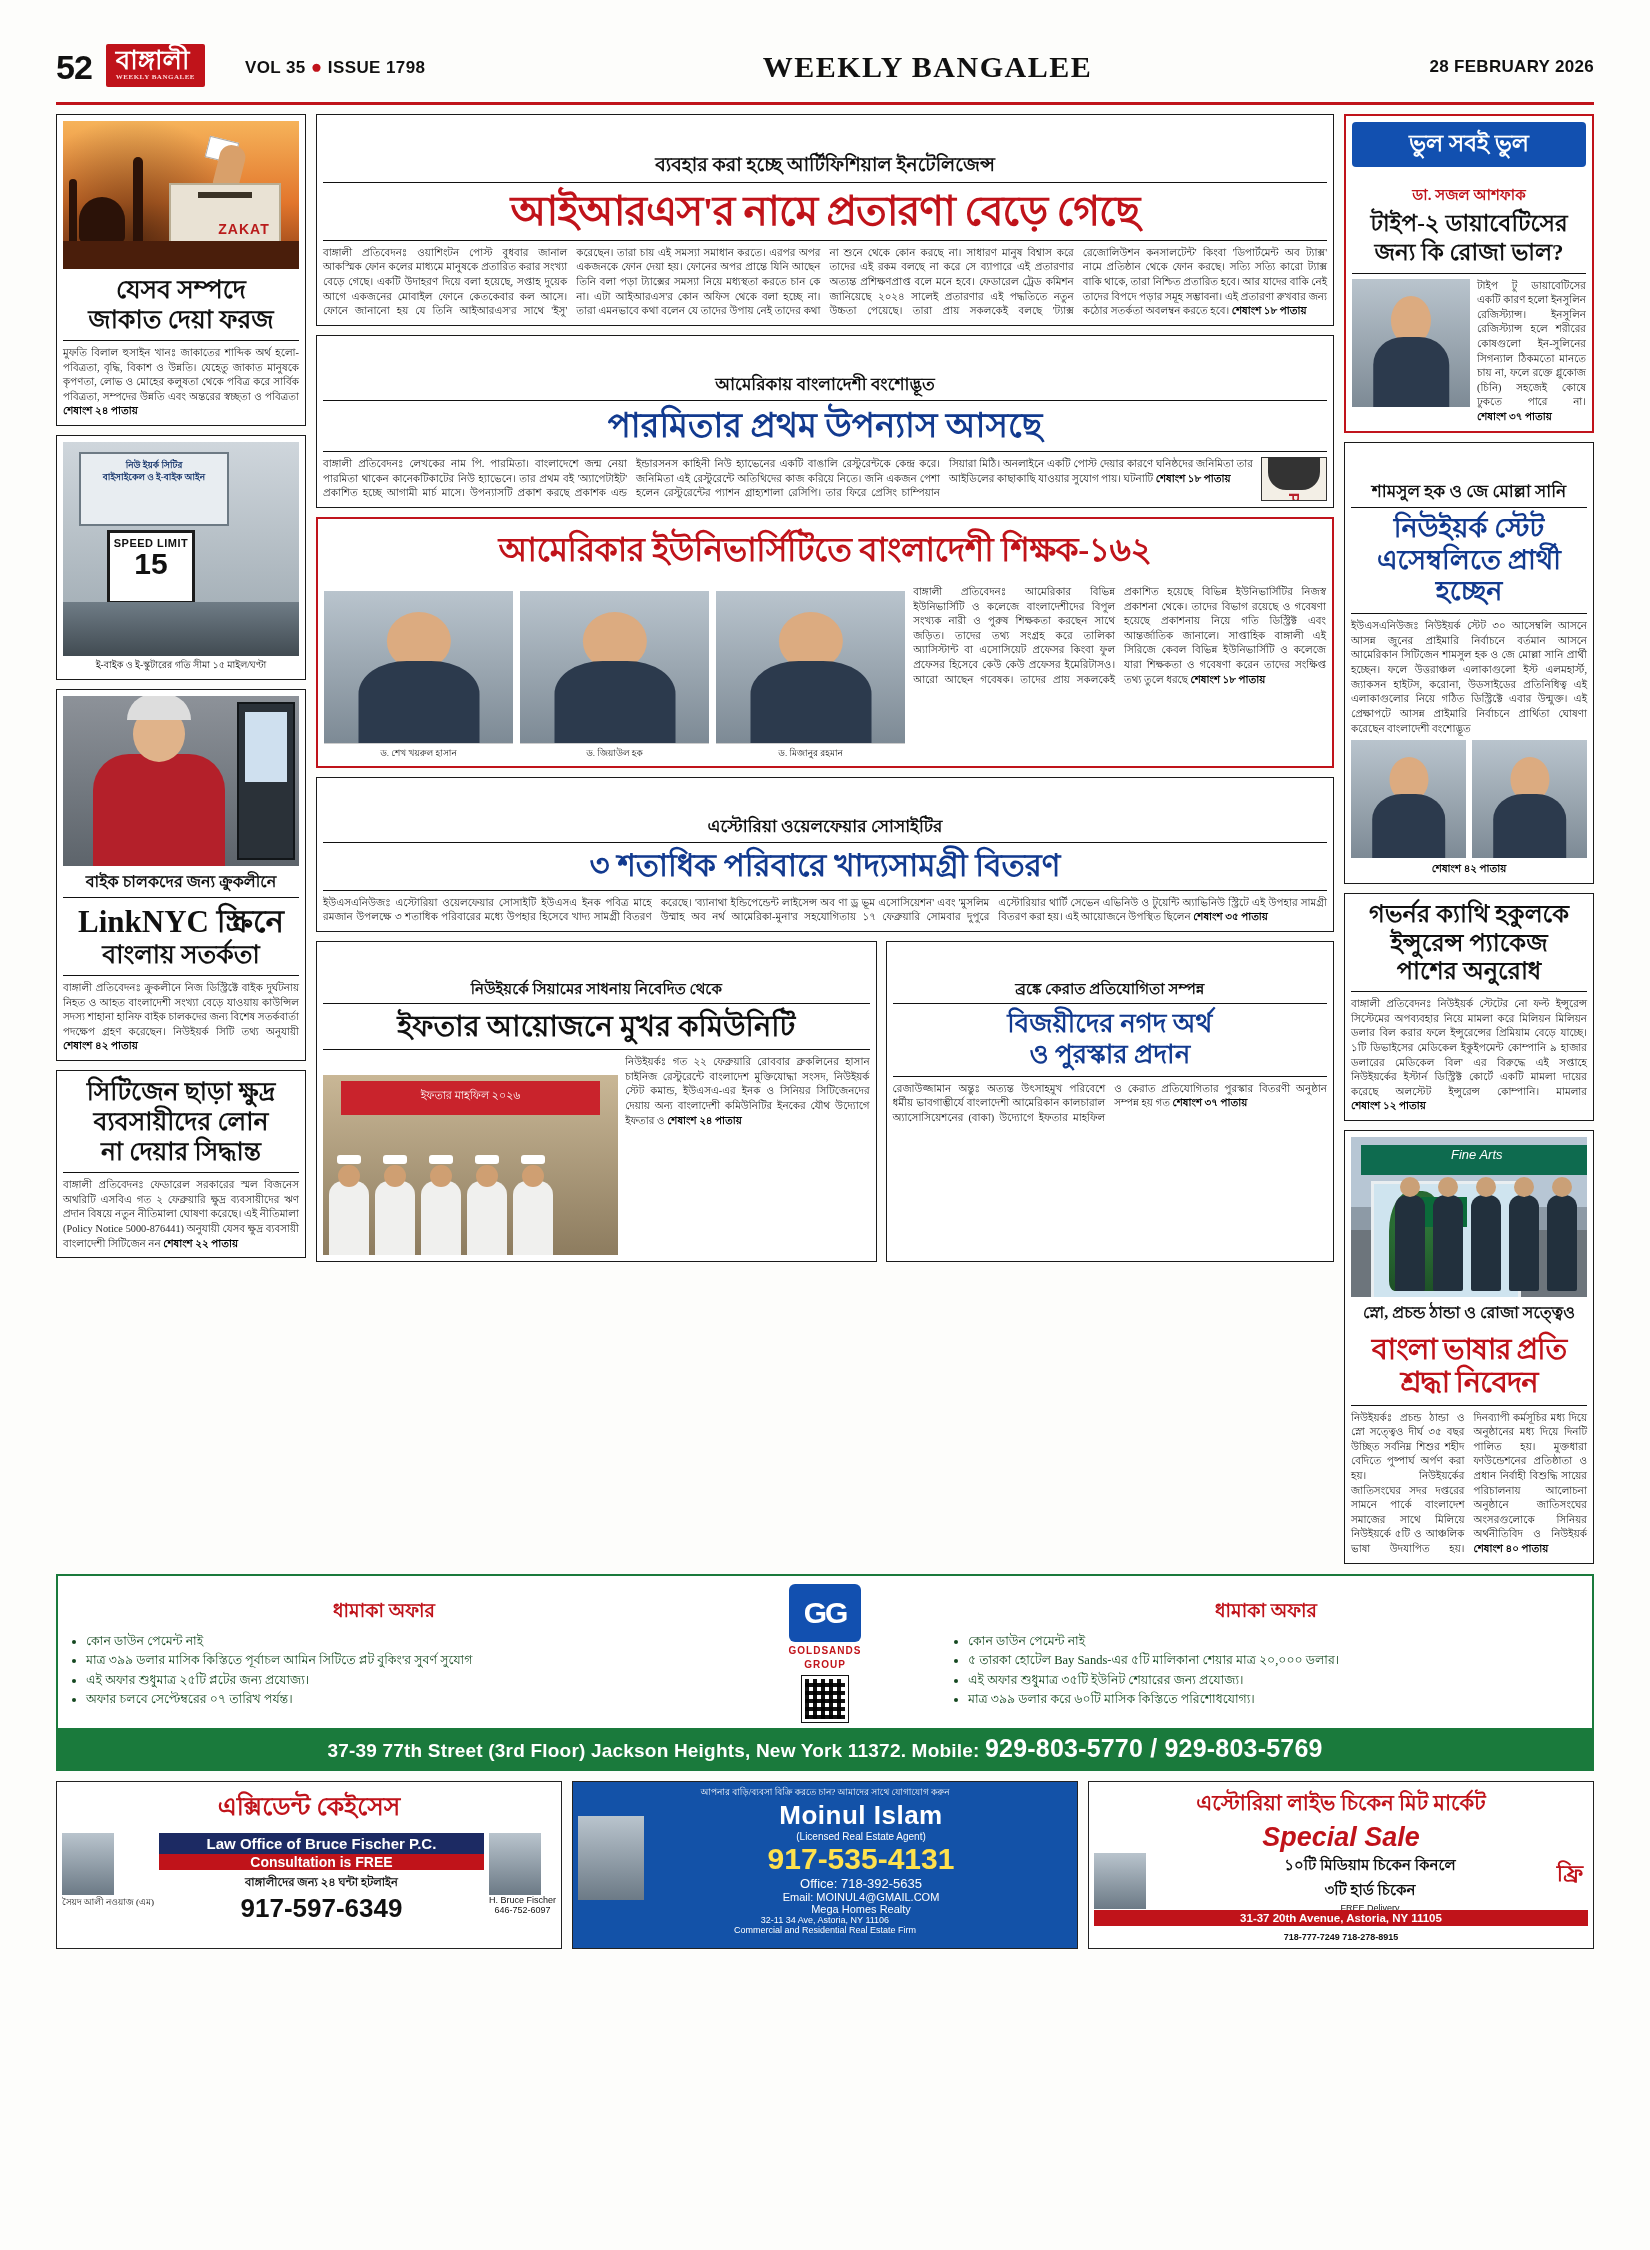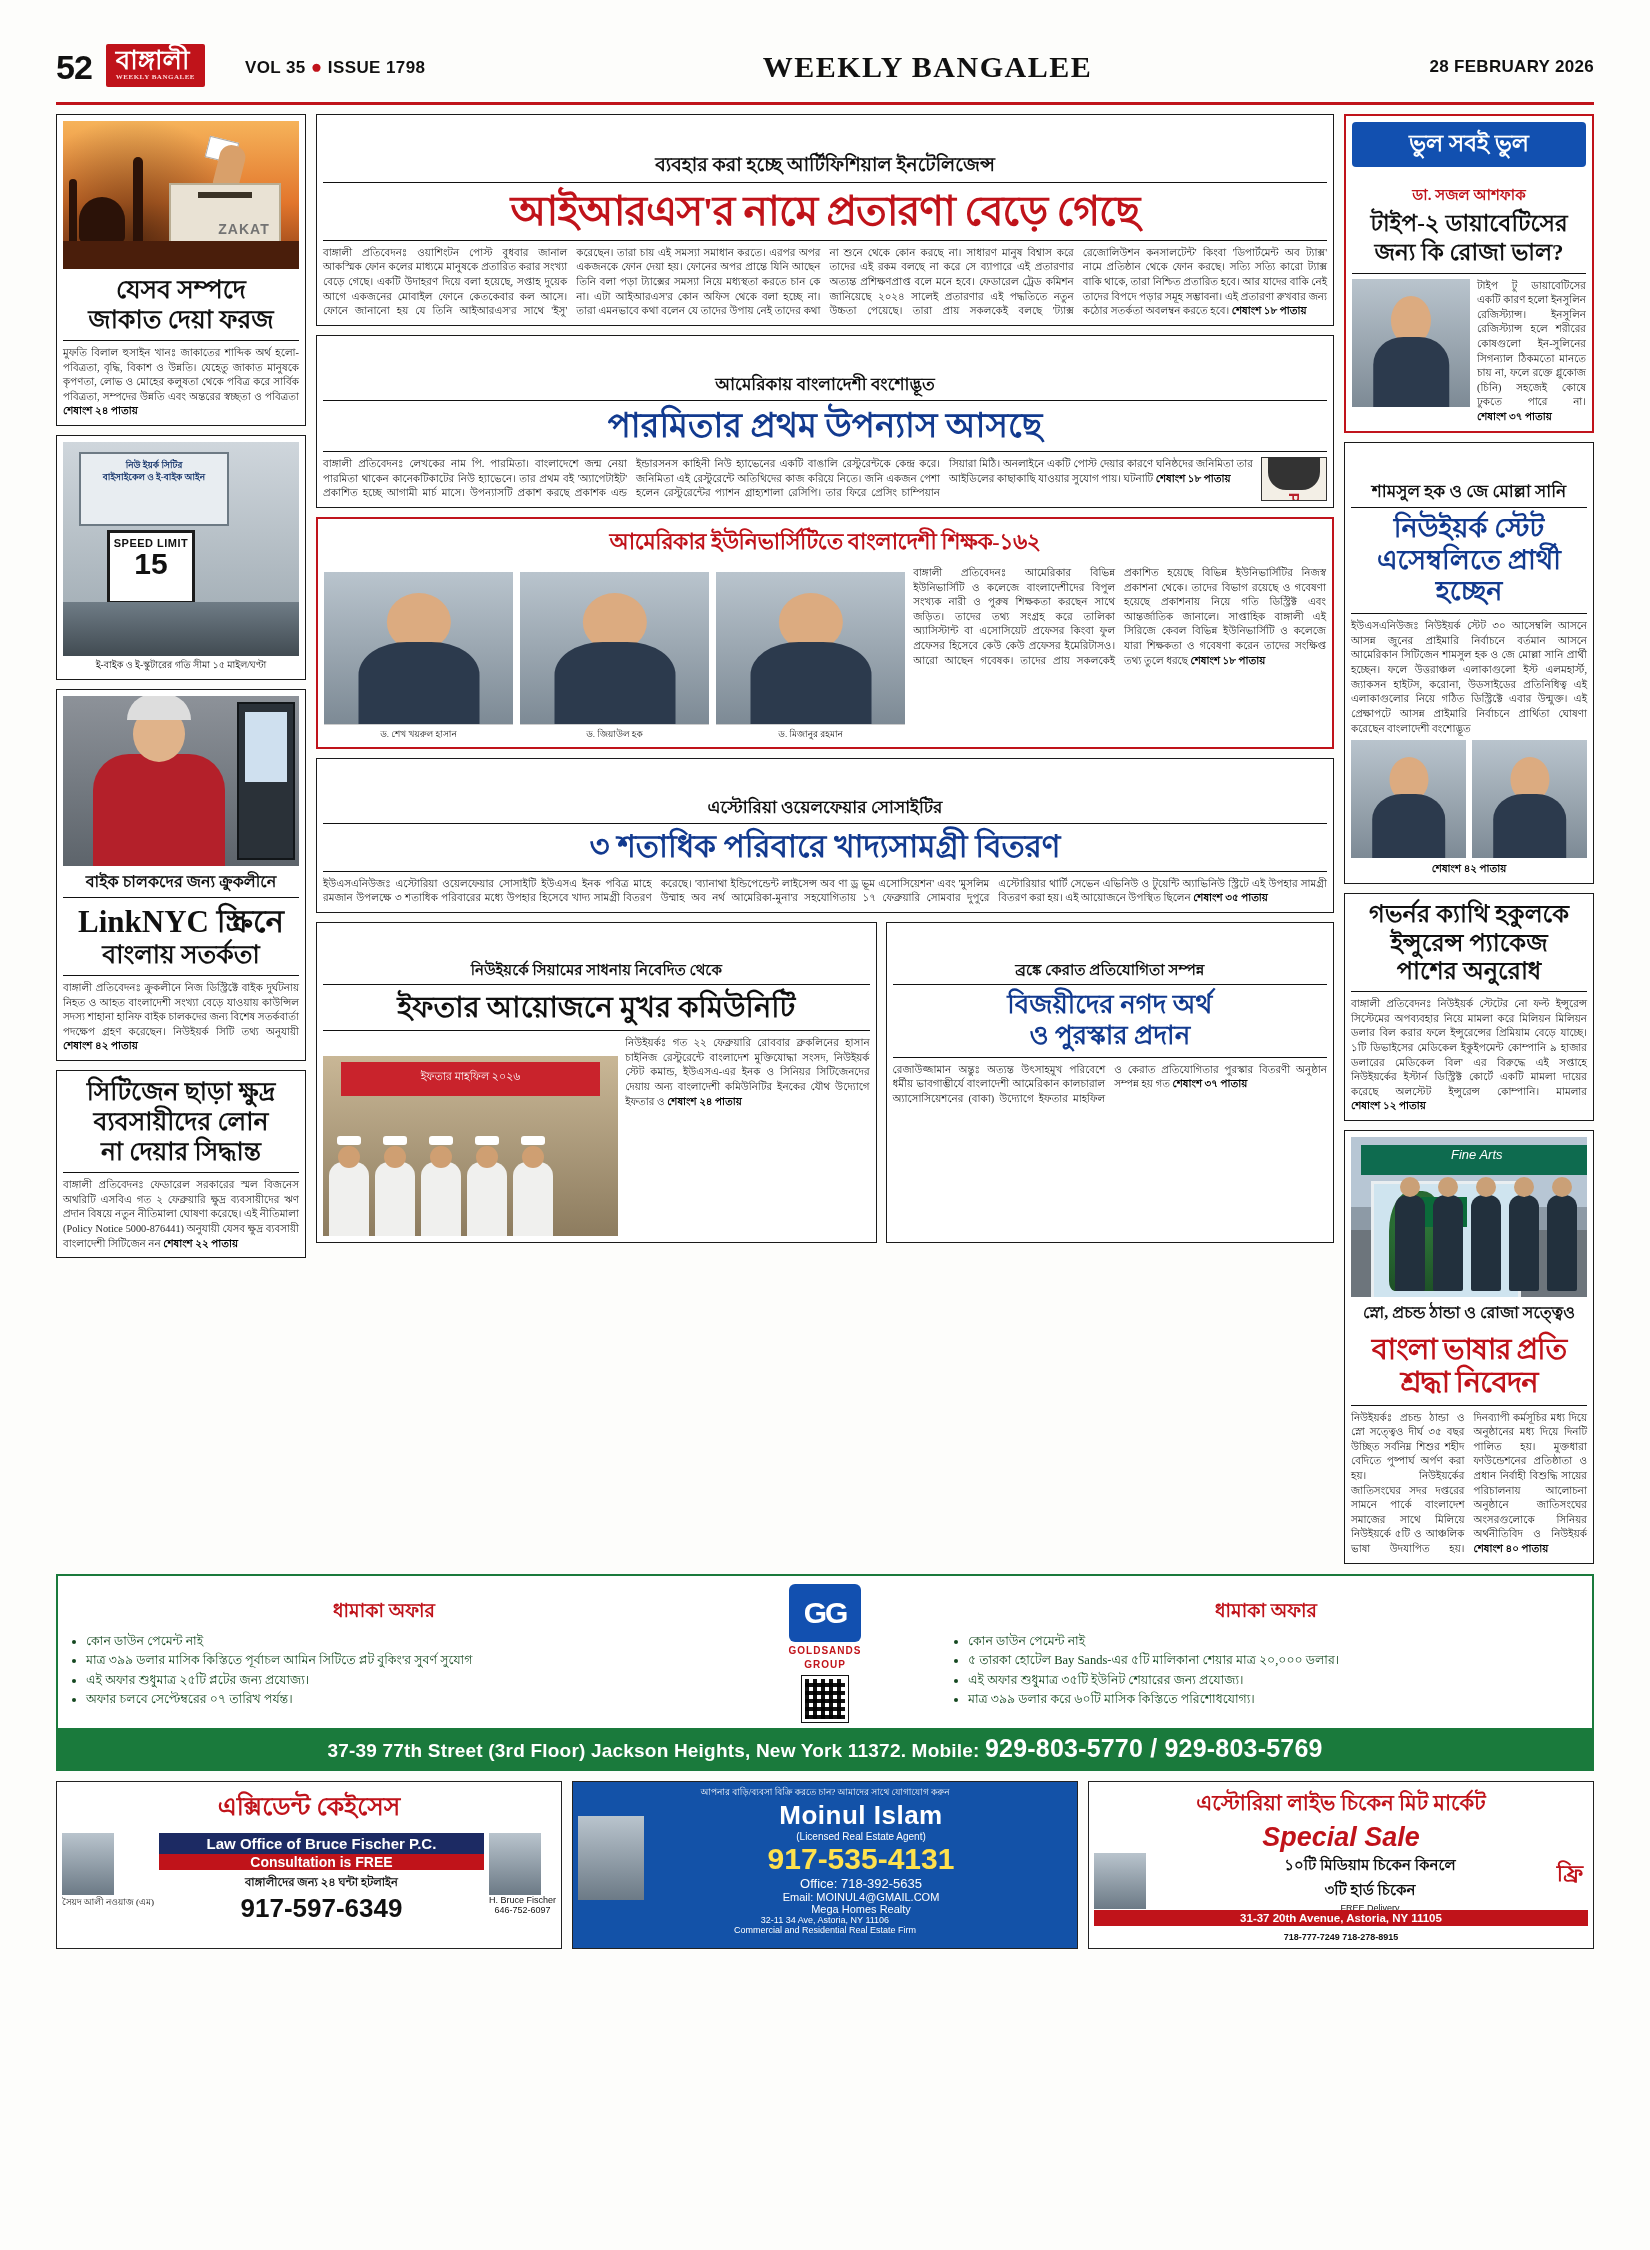--- a/index.html
+++ b/index.html
@@ -81,21 +81,21 @@
   .mosque .min { position:absolute; left:70px; bottom:26px; width:10px; height:86px;
      background:#2b1208; border-radius:5px 5px 0 0; }
   .mosque .min2 { position:absolute; left:6px; bottom:26px; width:8px; height:64px;
      background:#2b1208; border-radius:4px 4px 0 0; }
   .mosque .ground { position:absolute; left:0; right:0; bottom:0; height:28px; background:#4a1e0b; }
   .zakat-box { position:absolute; right:18px; bottom:22px; width:112px; height:64px;
      background:#e9e2d4; border:2px solid #b9ad93; }
   .zakat-box .slot { position:absolute; left:50%; transform:translateX(-50%); top:7px;
      width:54px; height:6px; background:#3a3226; }
   .zakat-box .txt { position:absolute; bottom:8px; left:0; right:0; text-align:center;
-     font-size:14px; font-weight:bold; letter-spacing:1px; color:#737373;padding-left:38px; }
+     font-size:14px; font-weight:bold; letter-spacing:1px; color:#b91c1c;padding-left:38px; }
   .hand { position:absolute; right:56px; bottom:80px; width:26px; height:44px;
      background:#d9a06a; border-radius:12px 12px 4px 4px; transform:rotate(14deg); }
   .ballot { position:absolute; right:62px; bottom:108px; width:30px; height:22px;
      background:#fff; border:1px solid #aaa; transform:rotate(14deg); }
 
   .speedsign { height:214px; background:linear-gradient(#cfd6dc,#9aa6ae); position:relative; }
   .speedsign .board { position:absolute; left:16px; top:10px; width:150px; height:74px;
      background:#e8edf1; border:2px solid #6d7a84; font-size:9px; text-align:center;
      color:#16356b; padding-top:6px; font-weight:bold; line-height:1.3; }
   .speedsign .sign { position:absolute; left:44px; top:88px; width:88px; height:74px;
@@ -142,21 +142,21 @@
     writing-mode:vertical-rl; font-size:15px; font-weight:bold; letter-spacing:3px; color:#b8202a;
   }
   .appetite .pan { position:absolute; bottom:10px; left:6px; right:6px; height:40px;
      background:#333; border-radius:0 0 18px 18px; }
 
   
   .teacher-banner {
     border:2px solid #c0131a; background:#fff; padding:5px 6px;
   }
   .teacher-banner .t {
-    text-align:center; color:#c0131a; font-weight:bold; font-size:22px; letter-spacing:-.5px;
+    text-align:center; color:#c0131a; font-weight:bold; font-size:33px; letter-spacing:-.5px;
   }
   .three { display:grid; grid-template-columns:repeat(3,1fr); gap:7px; margin-top:6px; }
   .three .headshot { height:152px; }
   .three .cap { font-size:9px; border-top:1px solid #ccc; }
 
   .two-heads { display:grid; grid-template-columns:repeat(2,1fr); gap:6px; }
   .two-heads .headshot { height:118px; }
 
   
   .street { height:160px; position:relative; overflow:hidden;

